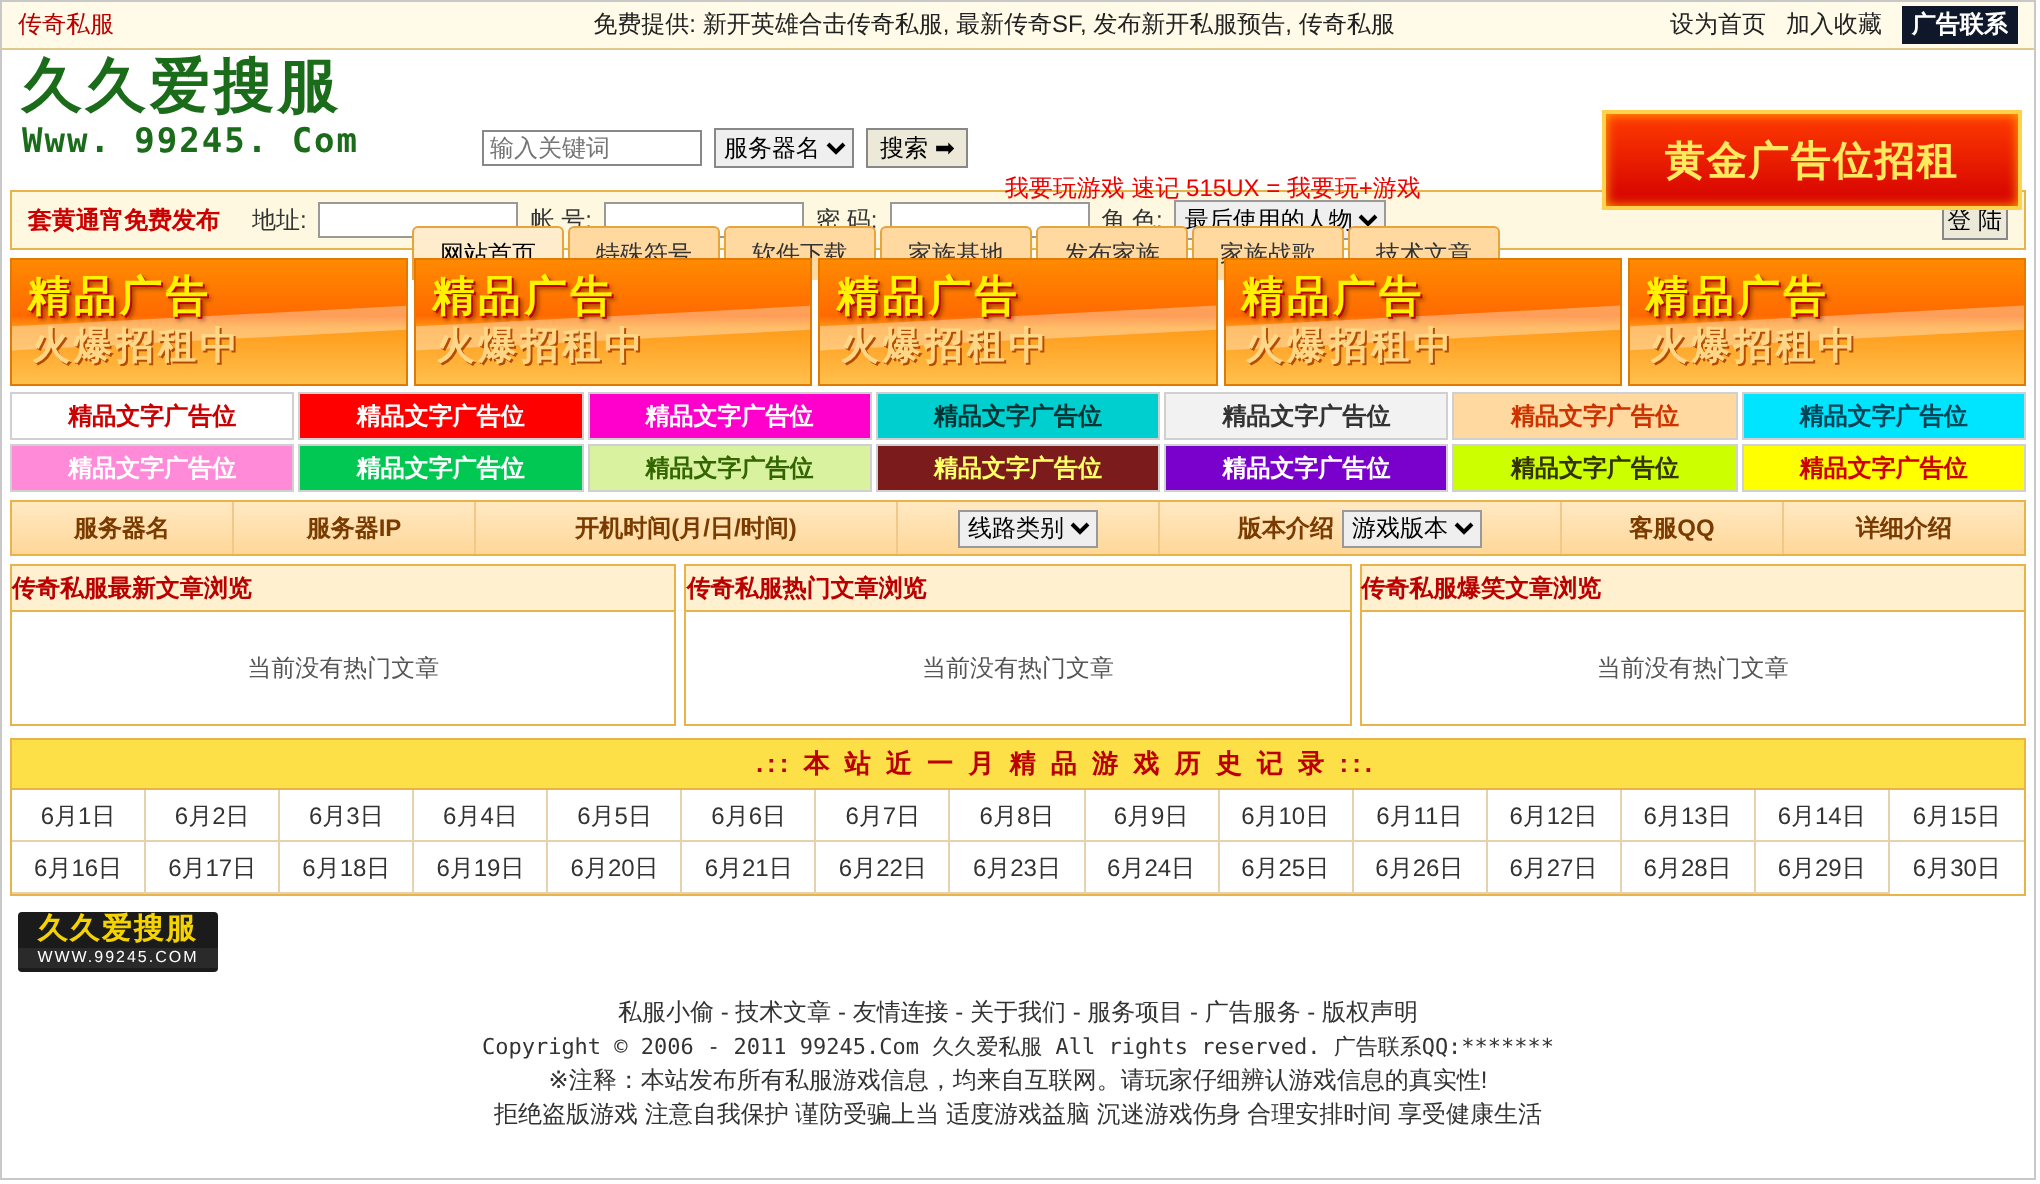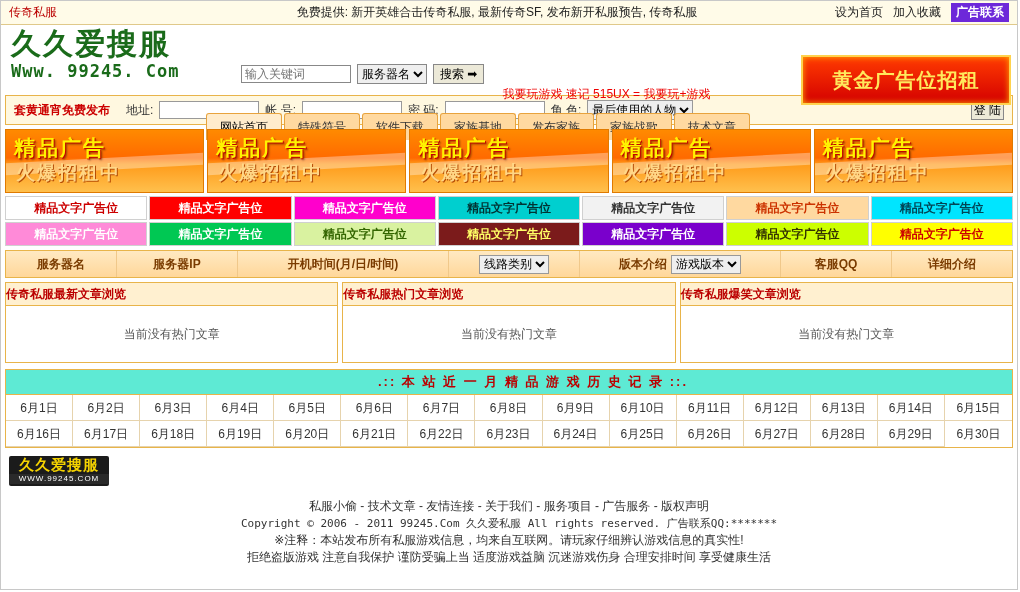--- a/index.html
+++ b/index.html
@@ -15,21 +15,21 @@
   
   .topbar{
     height:24px;background:#fffbe8;border-bottom:1px solid #e0c98a;
     display:flex;align-items:center;font-size:12px;color:#333;
     padding:0 8px;box-sizing:border-box;
   }
   .topbar .left{color:#b00;width:150px;}
   .topbar .mid{flex:1;text-align:center;color:#222;}
   .topbar .right{display:flex;gap:10px;align-items:center;}
   .topbar .right a{color:#222;text-decoration:none;}
-  .topbar .right .ad{color:#fff;background:#6d28d9;padding:1px 5px;font-weight:bold;}
+  .topbar .right .ad{color:#fff;background:#0f172a;padding:1px 5px;font-weight:bold;}
 
   
   .header{height:68px;display:flex;align-items:flex-start;position:relative;background:#fff;}
   .logo{width:195px;padding:4px 0 0 10px;box-sizing:border-box;}
   .logo .l1{font-family:"Liberation Serif","DejaVu Serif",serif;font-size:30px;font-weight:bold;color:#1a6b1a;letter-spacing:2px;line-height:30px;}
   .logo .l2{font-family:"DejaVu Sans Mono","Liberation Mono",monospace;font-size:17px;font-weight:bold;color:#1a6b1a;letter-spacing:1px;margin-top:2px;}
   .headcenter{flex:1;padding-top:20px;}
   .searchrow{display:flex;align-items:center;gap:6px;padding-left:45px;}
   .searchrow input.kw{width:110px;height:18px;border:1px solid #888;font-size:12px;padding:1px 3px;box-sizing:border-box;}
   .searchrow select.srv{height:20px;font-size:12px;border:1px solid #888;}
@@ -91,21 +91,21 @@
   .srvbar select{font-size:12px;height:19px;border:1px solid #999;font-weight:normal;}
 
   
   .cols{display:flex;gap:4px;margin:4px 4px 0 4px;}
   .col{flex:1;border:1px solid #e8b44a;}
   .col .hd{height:22px;line-height:22px;text-align:left;font-size:12px;font-weight:bold;color:#b00;background:#fff0d0;border-bottom:1px solid #e8b44a;}
   .col .bd{height:56px;display:flex;align-items:center;justify-content:center;color:#555;font-size:12px;background:#fff;}
 
   
   .hist{margin:6px 4px 0 4px;border:1px solid #e8b44a;}
-  .hist .hd{height:24px;line-height:24px;text-align:center;font-size:13px;font-weight:bold;color:#b00;background:#5eead4;border-bottom:1px solid #e8b44a;letter-spacing:2px;padding-left:48px;}
+  .hist .hd{height:24px;line-height:24px;text-align:center;font-size:13px;font-weight:bold;color:#b00;background:#fde047;border-bottom:1px solid #e8b44a;letter-spacing:2px;padding-left:48px;}
   .hist .grid{display:flex;flex-wrap:wrap;background:#fff;}
   .hist .cell{
     width:6.6666%;height:26px;line-height:26px;text-align:center;font-size:12px;color:#333;
     box-sizing:border-box;border-right:1px solid #e6d3ad;border-bottom:1px solid #e6d3ad;cursor:pointer;
   }
 
   
   .footlogo{margin:8px 0 0 8px;width:100px;height:30px;background:#1b1b1b;border-radius:2px;position:relative;}
   .footlogo .t1{color:#f5d300;font-size:15px;font-weight:bold;text-align:center;line-height:18px;letter-spacing:1px;}
   .footlogo .t2{color:#fff;font-size:8px;text-align:center;background:#2a2a2a;line-height:10px;letter-spacing:1px;}

